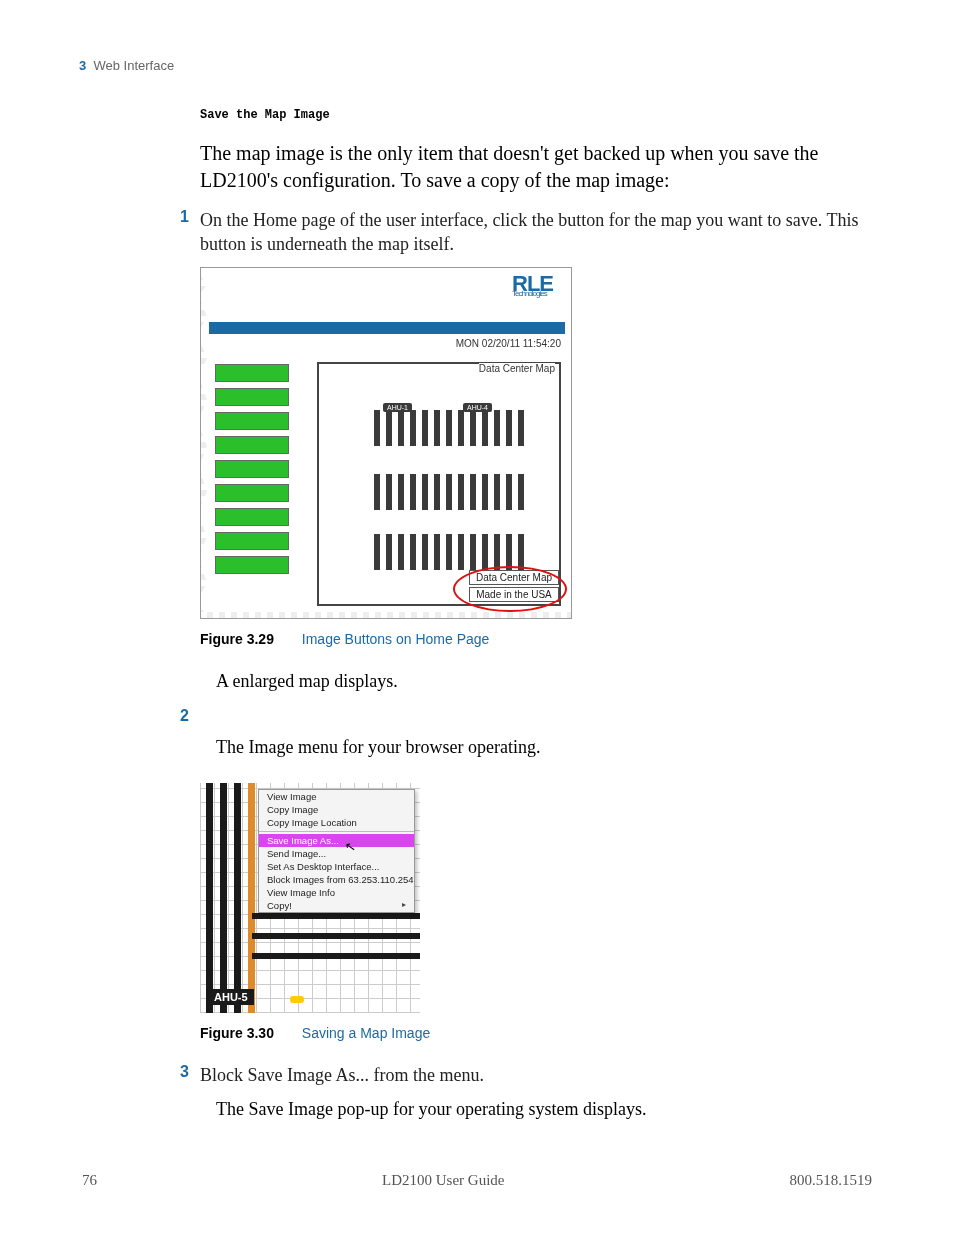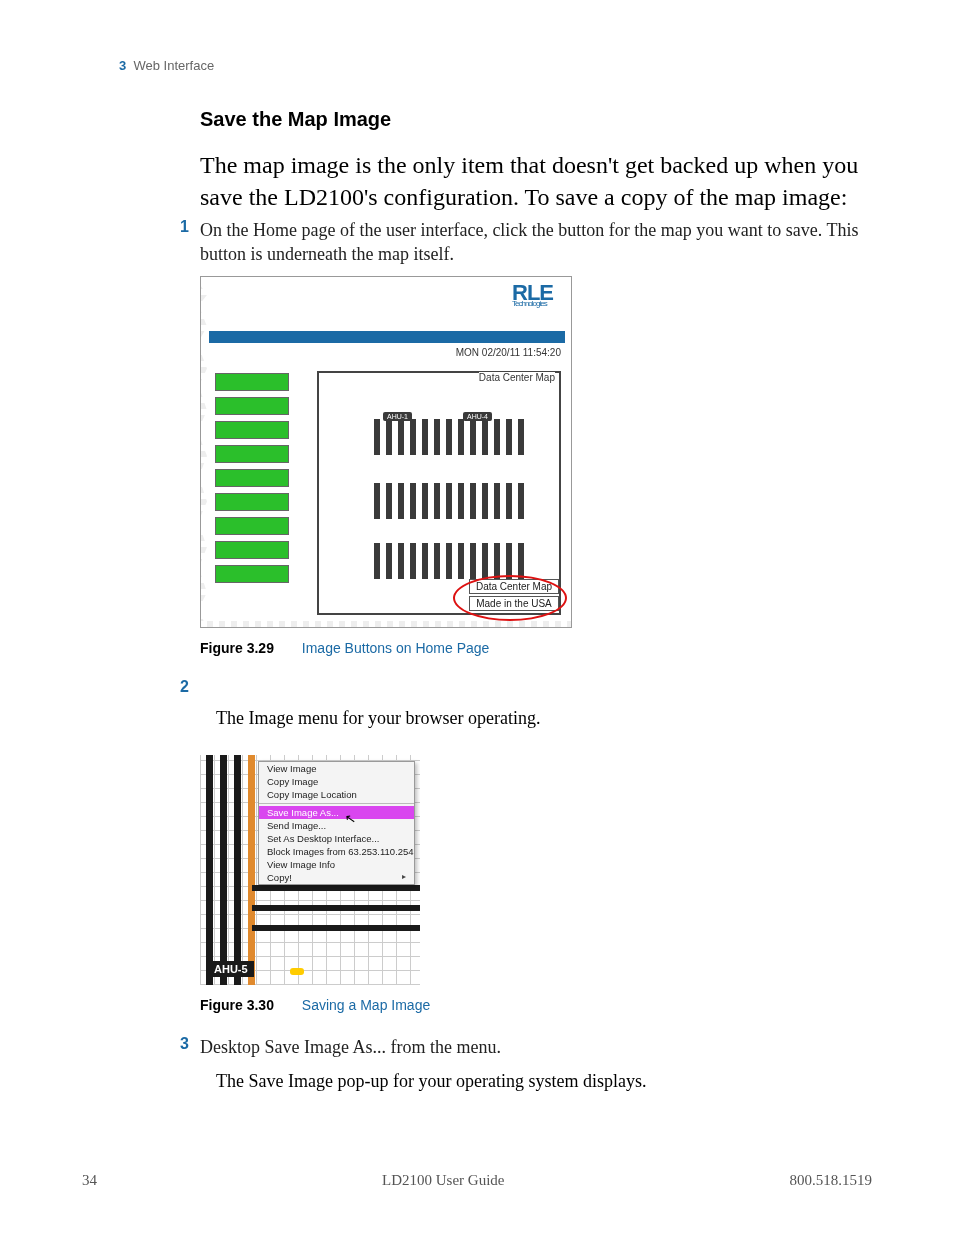--- a/index.html
+++ b/index.html
@@ -12,43 +12,42 @@
     background: #fff;
     position: relative;
   }
   .running-head {
     position: absolute;
     top: 58px;
     left: 79px;
     font-family: Arial, Helvetica, sans-serif;
     font-size: 13px;
     color: #666;
-    margin-left: 40px;
   }
   .running-head .chap {
     color: #1b6aa5;
     font-weight: bold;
   }
   .content {
     position: absolute;
     left: 200px;
     top: 108px;
     width: 680px;
   }
   .section-title {
-    font-family: Liberation Sans, sans-serif;
+    font-family: Liberation Mono, monospace;
     font-weight: bold;
-    font-size: 20px;
+    font-size: 12px;
     color: #000;
     margin-bottom: 18px;
   }
   .para {
-    font-size: 24px;
+    font-size: 20px;
     line-height: 1.35;
-    margin-bottom: 4px;
+    margin-bottom: 14px;
     color: #000;
   }
   .step {
     display: flex;
     margin-bottom: 10px;
   }
   .step .num {
     font-family: Arial, Helvetica, sans-serif;
     color: #1b6aa5;
     font-weight: bold;
@@ -259,20 +258,21 @@
       <div class="btn">Data Center Map</div>
       <div class="btn">Made in the USA</div>
     </div>
     <div class="ellipse"></div>
   </div>
 
   <div class="fig-caption">
     <span class="label">Figure 3.29</span><span class="title"> Image Buttons on Home Page</span>
   </div>
 
+  <div class="para sub" style="margin-left:16px;">A enlarged map displays.</div>
 
   <div class="step">
     <div class="num">2</div>
   </div>
 
   <div class="para sub" style="margin-left:16px;">The Image menu for your browser operating.</div>
 
   <div class="fig330">
     <div class="grid330"></div>
     <div class="vbar" style="left:6px;"></div>
@@ -298,23 +298,23 @@
     <div class="cursor330">↖</div>
     <div class="ahu5">AHU-5</div>
   </div>
 
   <div class="fig-caption">
     <span class="label">Figure 3.30</span><span class="title"> Saving a Map Image</span>
   </div>
 
   <div class="step">
     <div class="num">3</div>
-    <div class="step-text">Desktop Save Image As... from the menu.</div>
+    <div class="step-text">Block Save Image As... from the menu.</div>
   </div>
 
   <div class="para sub" style="margin-left:16px;">The Save Image pop-up for your operating system displays.</div>
 </div>
 
 <div class="footer">
-  <span>34</span>
+  <span>76</span>
   <span>LD2100 User Guide</span>
   <span>800.518.1519</span>
 </div>
 
 </body></html>

